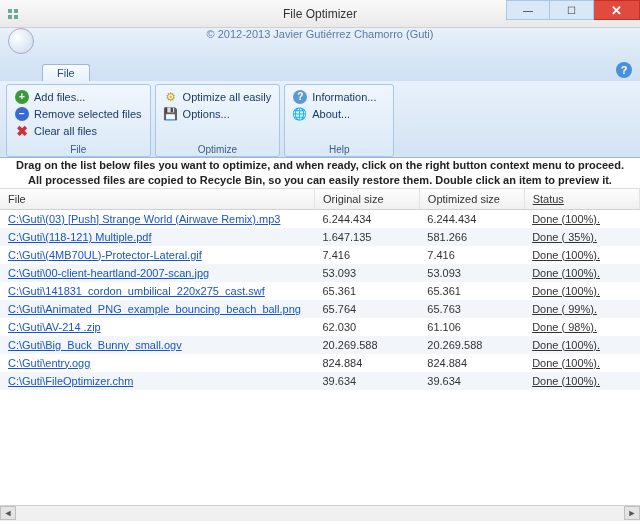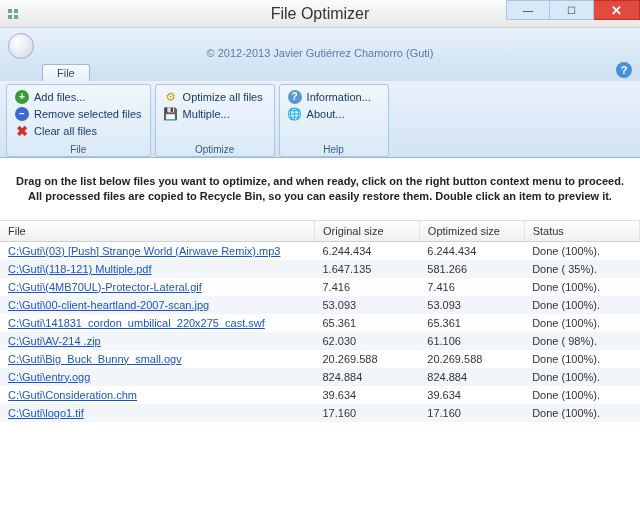--- a/index.html
+++ b/index.html
@@ -1,59 +1,59 @@
 <!DOCTYPE html>
 <html><head>
 <meta charset="utf-8">
 <style>
 * { margin: 0; padding: 0; box-sizing: border-box; font-family: "Segoe UI", Tahoma, sans-serif; }
 body { width: 640px; height: 524px; overflow: hidden; background: #fff; }
 
 .titlebar { height: 28px; background: linear-gradient(#fafafa,#e9e9e9); display: flex; align-items: center; position: relative; border-bottom: 1px solid #d0d0d0; }
 .titlebar .icon { margin-left: 6px; width: 14px; height: 14px; display: flex; align-items: center; justify-content: center; }
-.titlebar .title { position: absolute; left: 50%; transform: translateX(-50%); font-size: 16px; color: #333; }
+.titlebar .title { position: absolute; left: 50%; transform: translateX(-50%); font-size: 12px; color: #333; }
 .winbtns { position: absolute; right: 0; top: 0; display: flex; height: 20px; }
 .winbtn { width: 44px; height: 20px; display: flex; align-items: center; justify-content: center; font-size: 10px; color: #333; cursor: default; }
 .winbtn.min { background: #d9e8f7; border: 1px solid #a9c6e4; }
 .winbtn.max { background: #d9e8f7; border: 1px solid #a9c6e4; border-left: none; }
 .winbtn.close { background: #e04a3f; color: #fff; border: 1px solid #c43026; border-left: none; width: 46px; font-size: 13px; font-weight: bold; }
 
-.subhead { height: 31px; background: linear-gradient(#e8f1fb,#d7e6f5); display: flex; align-items: flex-end; position: relative; }
+.subhead { height: 31px; background: linear-gradient(#e8f1fb,#d7e6f5); display: flex; align-items: flex-start; position: relative; }
 .avatar { width: 26px; height: 26px; border-radius: 50%; background: radial-gradient(circle at 35% 35%, #fff, #c9d8e8); border: 1px solid #aac; margin-left: 8px; }
 .copyright { position: absolute; left: 50%; transform: translateX(-50%); font-size: 11px; color: #5a7aa4; }
 
 .tabrow { height: 22px; background: linear-gradient(#d7e6f5,#cde0f2); display: flex; align-items: flex-end; padding-left: 42px; position: relative; }
 .tab { background: linear-gradient(#f8fbff,#e8f1fb); border: 1px solid #9cb8d6; border-bottom: none; border-radius: 3px 3px 0 0; padding: 2px 14px; font-size: 11px; color: #2a4a7a; }
 .help-icon { position: absolute; right: 8px; top: 3px; width: 16px; height: 16px; border-radius: 50%; background: #4a90d9; color: #fff; font-size: 11px; font-weight: bold; display: flex; align-items: center; justify-content: center; }
 
 .ribbon { height: 77px; background: linear-gradient(#e8f1fb,#d3e3f3); border-bottom: 1px solid #9cb8d6; display: flex; padding: 3px 6px 0 6px; gap: 4px; }
 .group { border: 1px solid #a9c6e4; border-radius: 3px; background: linear-gradient(#f0f6fc,#dae9f7); display: flex; flex-direction: column; padding: 3px 5px 0 5px; }
 .group-label { text-align: center; font-size: 10px; color: #3a5a8a; padding: 1px 0; margin-top: auto; }
 .rbtn { display: flex; align-items: center; gap: 5px; font-size: 11px; color: #1a3a6a; padding: 1px 3px; min-height: 17px; cursor: default; }
 .ri { width: 14px; height: 14px; display: flex; align-items: center; justify-content: center; font-size: 12px; }
 .ri.plus { color: #fff; background: #3a9a3a; border-radius: 50%; font-weight: bold; font-size: 10px; }
 .ri.minus { color: #fff; background: #3a6ad0; border-radius: 50%; font-weight: bold; font-size: 10px; }
 .ri.x { color: #d03030; font-weight: bold; font-size: 14px; }
 .ri.gear { color: #d0a020; }
 .ri.disk { color: #5a7ad0; }
 .ri.q { color: #fff; background: #5a9ad0; border-radius: 50%; font-weight: bold; font-size: 10px; }
 .ri.globe { color: #4a8ac0; }
 
-.instruction { background: #fff; padding: 16px 12px; font-size: 11px; text-align: center; font-weight: bold; color: #222; border-bottom: 1px solid #ddd; line-height: 1.35; }
+.instruction { background: #fff; padding: 0 12px; font-size: 11px; text-align: center; font-weight: bold; color: #222; border-bottom: 1px solid #ddd; line-height: 1.35; }
 
 .table-wrap { height: 316px; overflow-y: auto; overflow-x: auto; background: #fff; position: relative; }
 .tbl { width: 100%; border-collapse: collapse; font-size: 11px; table-layout: fixed; }
 .tbl th { text-align: left; padding: 4px 8px; background: linear-gradient(#fdfdfd,#f0f0f0); border-bottom: 1px solid #d0d0d0; border-right: 1px solid #e4e4e4; color: #333; font-weight: normal; position: sticky; top: 0; }
 .tbl td { padding: 3px 8px; border-bottom: 0; color: #333; white-space: nowrap; overflow: hidden; text-overflow: ellipsis; }
 .tbl tr:nth-child(even) td { background: #f2f6fb; }
 .tbl tr:nth-child(odd) td { background: #fff; }
 .flink { color: #1a55c4; text-decoration: underline; cursor: pointer; }
 .col-file { width: 300px; }
 .col-num { width: 100px; margin-left: 8px; }
-.col-status { width: 110px; }
+.col-status { width: 110px; text-decoration: underline; }
 
 .hscroll { height: 16px; background: #f0f0f0; border-top: 1px solid #d0d0d0; display: flex; align-items: center; }
 .hscroll .arr { width: 16px; height: 14px; background: #e4e4e4; border: 1px solid #c0c0c0; display: flex; align-items: center; justify-content: center; font-size: 9px; color: #555; }
 .hscroll .track { flex: 1; }
 </style>
 </head>
 <body>
 
 <div class="titlebar">
   <span class="icon">
@@ -94,25 +94,25 @@
       </div>
     <div class="rbtn">
         <span class="ri x">✖</span>
         <span>Clear all files</span>
       </div>
     <div class="group-label">File</div>
   </div>
   <div class="group" style="min-width:120px">
     <div class="rbtn">
         <span class="ri gear">⚙</span>
-        <span>Optimize all files</span>
+        <span>Optimize all easily</span>
       </div>
     <div class="rbtn">
         <span class="ri disk">💾</span>
-        <span>Multiple...</span>
+        <span>Options...</span>
       </div>
     <div style="flex:1"></div>
     <div class="group-label">Optimize</div>
   </div>
   <div class="group" style="min-width:110px">
     <div class="rbtn">
         <span class="ri q">?</span>
         <span>Information...</span>
       </div>
     <div class="rbtn">
@@ -161,47 +161,47 @@
           <td class="col-num">53.093</td>
           <td class="col-status">Done (100%).</td>
         </tr>
         <tr>
           <td class="col-file"><span class="flink">C:\Guti\141831_cordon_umbilical_220x275_cast.swf</span></td>
           <td class="col-num">65.361</td>
           <td class="col-num">65.361</td>
           <td class="col-status">Done (100%).</td>
         </tr>
         <tr>
+          <td class="col-file"><span class="flink">C:\Guti\Animated_PNG_example_bouncing_beach_ball.png</span></td>
+          <td class="col-num">65.764</td>
+          <td class="col-num">65.763</td>
+          <td class="col-status">Done ( 99%).</td>
+        </tr>
+        <tr>
           <td class="col-file"><span class="flink">C:\Guti\AV-214 .zip</span></td>
           <td class="col-num">62.030</td>
           <td class="col-num">61.106</td>
           <td class="col-status">Done ( 98%).</td>
         </tr>
         <tr>
           <td class="col-file"><span class="flink">C:\Guti\Big_Buck_Bunny_small.ogv</span></td>
           <td class="col-num">20.269.588</td>
           <td class="col-num">20.269.588</td>
           <td class="col-status">Done (100%).</td>
         </tr>
         <tr>
           <td class="col-file"><span class="flink">C:\Guti\entry.ogg</span></td>
           <td class="col-num">824.884</td>
           <td class="col-num">824.884</td>
           <td class="col-status">Done (100%).</td>
         </tr>
         <tr>
-          <td class="col-file"><span class="flink">C:\Guti\Consideration.chm</span></td>
+          <td class="col-file"><span class="flink">C:\Guti\FileOptimizer.chm</span></td>
           <td class="col-num">39.634</td>
           <td class="col-num">39.634</td>
-          <td class="col-status">Done (100%).</td>
-        </tr>
-        <tr>
-          <td class="col-file"><span class="flink">C:\Guti\logo1.tif</span></td>
-          <td class="col-num">17.160</td>
-          <td class="col-num">17.160</td>
           <td class="col-status">Done (100%).</td>
         </tr>
       </tbody>
   </table>
 </div>
 
 <div class="hscroll">
   <div class="arr">◄</div>
   <div class="track"></div>
   <div class="arr">►</div>

